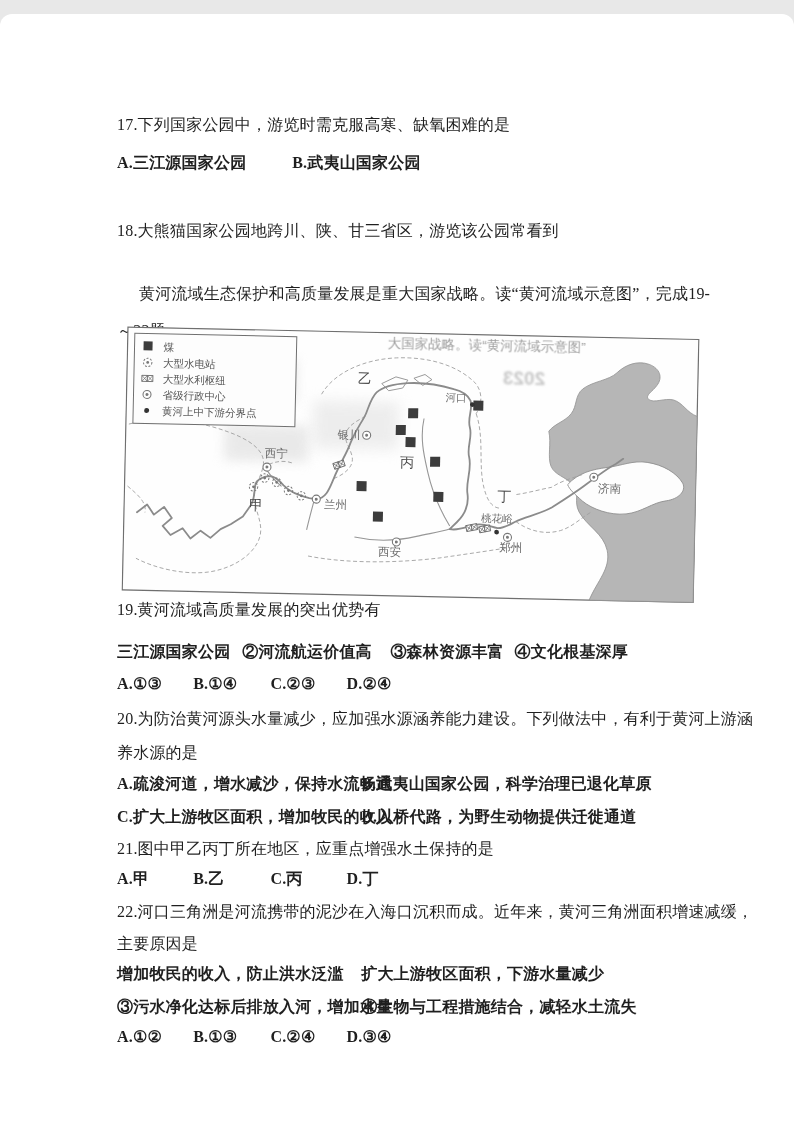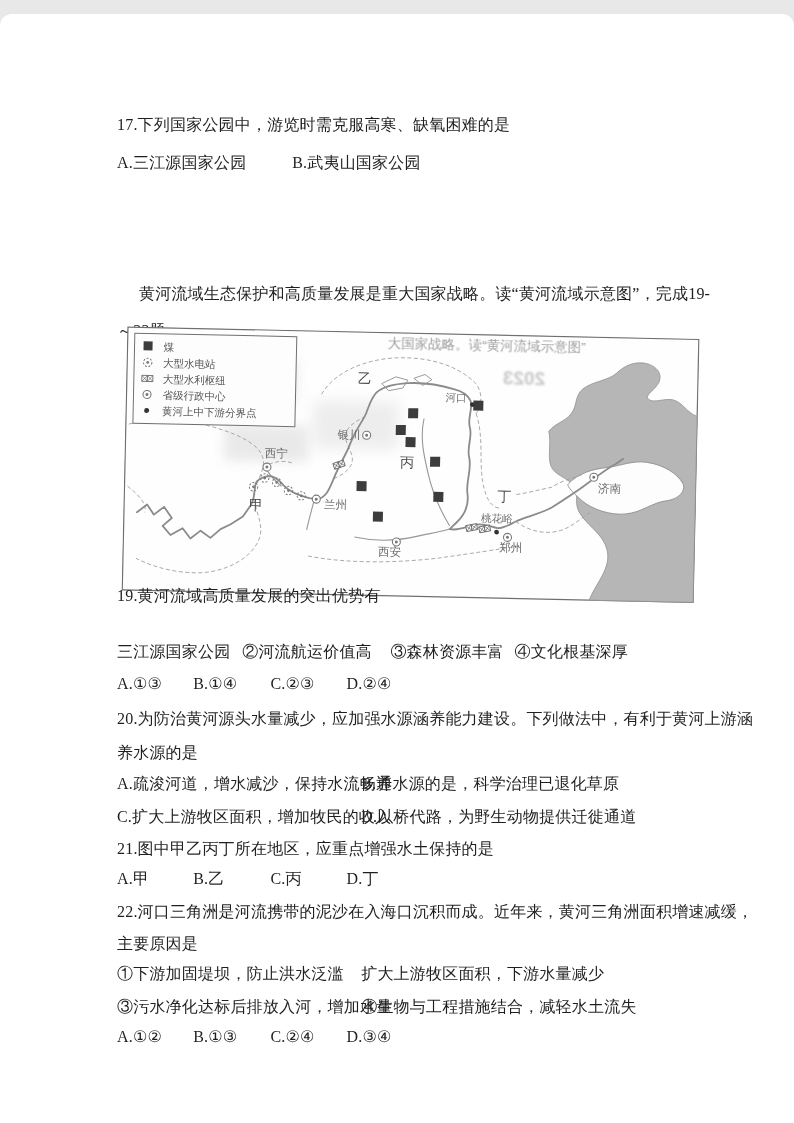--- a/index.html
+++ b/index.html
@@ -14,21 +14,21 @@
     border-radius:12px;
   }
   .line{
     position:absolute;
     left:117px;
     font-size:16px;
     line-height:20px;
     white-space:nowrap;
     letter-spacing:0.2px;
   }
-  .col{display:inline-block;vertical-align:top;}
+  .col{display:inline-block;vertical-align:top;font-weight:bold;}
   .indent{padding-left:22px;}
   
   .mapwrap{
     position:absolute;
     left:127px;top:312px;
     width:573px;height:266px;
     transform:rotate(1.25deg);
     transform-origin:top left;
   }
   svg text{font-family:"Liberation Sans","DejaVu Sans",sans-serif;}
@@ -43,20 +43,21 @@
 <body>
 
 <div class="sheet">
 
   <div class="line" style="top:101px">17.下列国家公园中，游览时需克服高寒、缺氧困难的是</div>
   <div class="line" style="top:139px">
     <span class="col" style="width:171px">A.三江源国家公园</span>
     <span class="col">B.武夷山国家公园</span>
   </div>
 
+  <div class="line" style="top:207px">18.大熊猫国家公园地跨川、陕、甘三省区，游览该公园常看到</div>
 
   <div class="line indent" style="top:270px">黄河流域生态保护和高质量发展是重大国家战略。读“黄河流域示意图”，完成19-</div>
   <div class="line" style="top:307px">～22题。</div>
 
   <div class="mapwrap">
     <svg width="573" height="266" viewBox="0 0 573 266">
       <defs>
         <g id="g-hydro">
           <circle r="4.2" fill="none" stroke="#787878" stroke-width="1" stroke-dasharray="2 1.6"></circle>
           <circle r="1.4" fill="#787878"></circle>
@@ -186,57 +187,57 @@
         <text class="legend-label" x="37" y="88">黄河上中下游分界点</text>
       </g>
 
       <text class="bleed-line" x="360" y="16" text-anchor="middle">大国家战略。读“黄河流域示意图”</text>
       <g transform="translate(398,50) scale(-1,1)">
         <text class="watermark" text-anchor="middle">2023</text>
       </g>
     </svg>
   </div>
 
-  <div class="line" style="top:572px">19.黄河流域高质量发展的突出优势有</div>
+  <div class="line" style="top:586px">19.黄河流域高质量发展的突出优势有</div>
   <div class="line" style="top:628px">
     <span class="col" style="width:121px">三江源国家公园</span>
     <span class="col" style="width:144px">②河流航运价值高</span>
     <span class="col" style="width:120px">③森林资源丰富</span>
     <span class="col">④文化根基深厚</span>
   </div>
   <div class="line" style="top:660px">
     <span class="col" style="width:72px">A.①③</span>
     <span class="col" style="width:73px">B.①④</span>
     <span class="col" style="width:72px">C.②③</span>
     <span class="col">D.②④</span>
   </div>
 
   <div class="line" style="top:695px">20.为防治黄河源头水量减少，应加强水源涵养能力建设。下列做法中，有利于黄河上游涵</div>
   <div class="line" style="top:729px">养水源的是</div>
   <div class="line" style="top:760px">
     <span class="col" style="width:240px">A.疏浚河道，增水减沙，保持水流畅通</span>
-    <span class="col">B.养水源的是，科学治理已退化草原</span>
+    <span class="col">B.武夷山国家公园，科学治理已退化草原</span>
   </div>
   <div class="line" style="top:793px">
     <span class="col" style="width:240px">C.扩大上游牧区面积，增加牧民的收入</span>
     <span class="col">D.以桥代路，为野生动物提供迁徙通道</span>
   </div>
 
   <div class="line" style="top:825px">21.图中甲乙丙丁所在地区，应重点增强水土保持的是</div>
   <div class="line" style="top:855px">
     <span class="col" style="width:72px">A.甲</span>
     <span class="col" style="width:73px">B.乙</span>
     <span class="col" style="width:72px">C.丙</span>
     <span class="col">D.丁</span>
   </div>
 
   <div class="line" style="top:888px">22.河口三角洲是河流携带的泥沙在入海口沉积而成。近年来，黄河三角洲面积增速减缓，</div>
   <div class="line" style="top:920px">主要原因是</div>
   <div class="line" style="top:950px">
-    <span class="col" style="width:240px">①下游加固堤坝，防止洪水泛滥</span>
+    <span class="col" style="width:240px">增加牧民的收入，防止洪水泛滥</span>
     <span class="col">扩大上游牧区面积，下游水量减少</span>
   </div>
   <div class="line" style="top:983px">
     <span class="col" style="width:240px">③污水净化达标后排放入河，增加水量</span>
     <span class="col">④生物与工程措施结合，减轻水土流失</span>
   </div>
   <div class="line" style="top:1013px">
     <span class="col" style="width:72px">A.①②</span>
     <span class="col" style="width:73px">B.①③</span>
     <span class="col" style="width:72px">C.②④</span>

